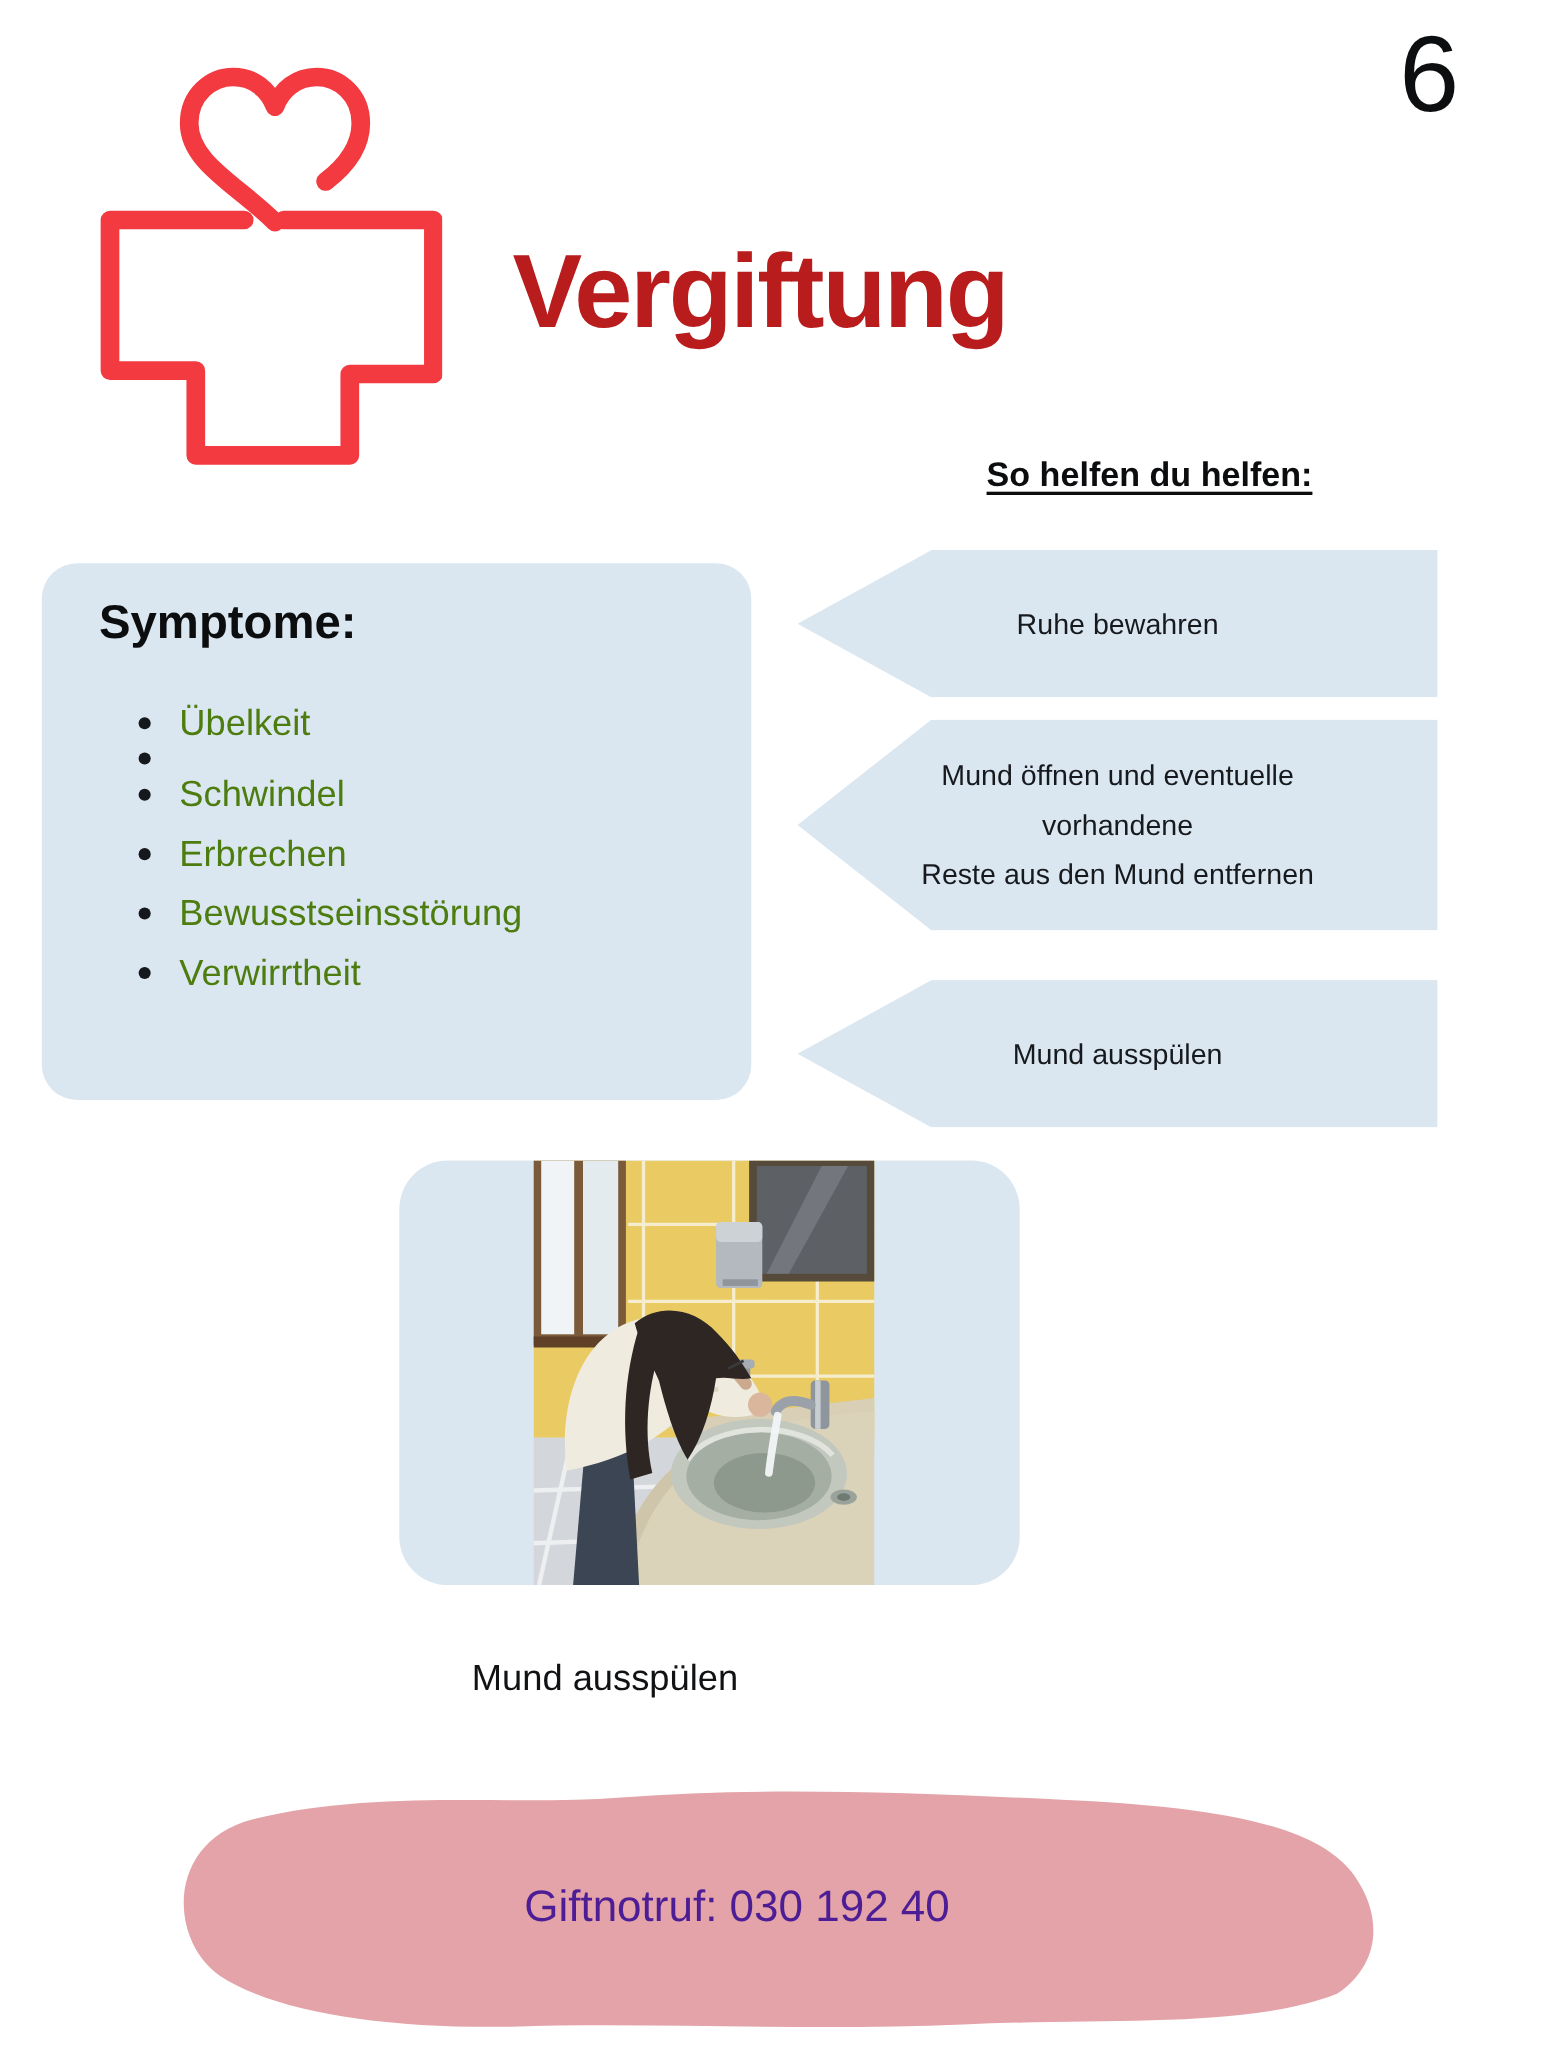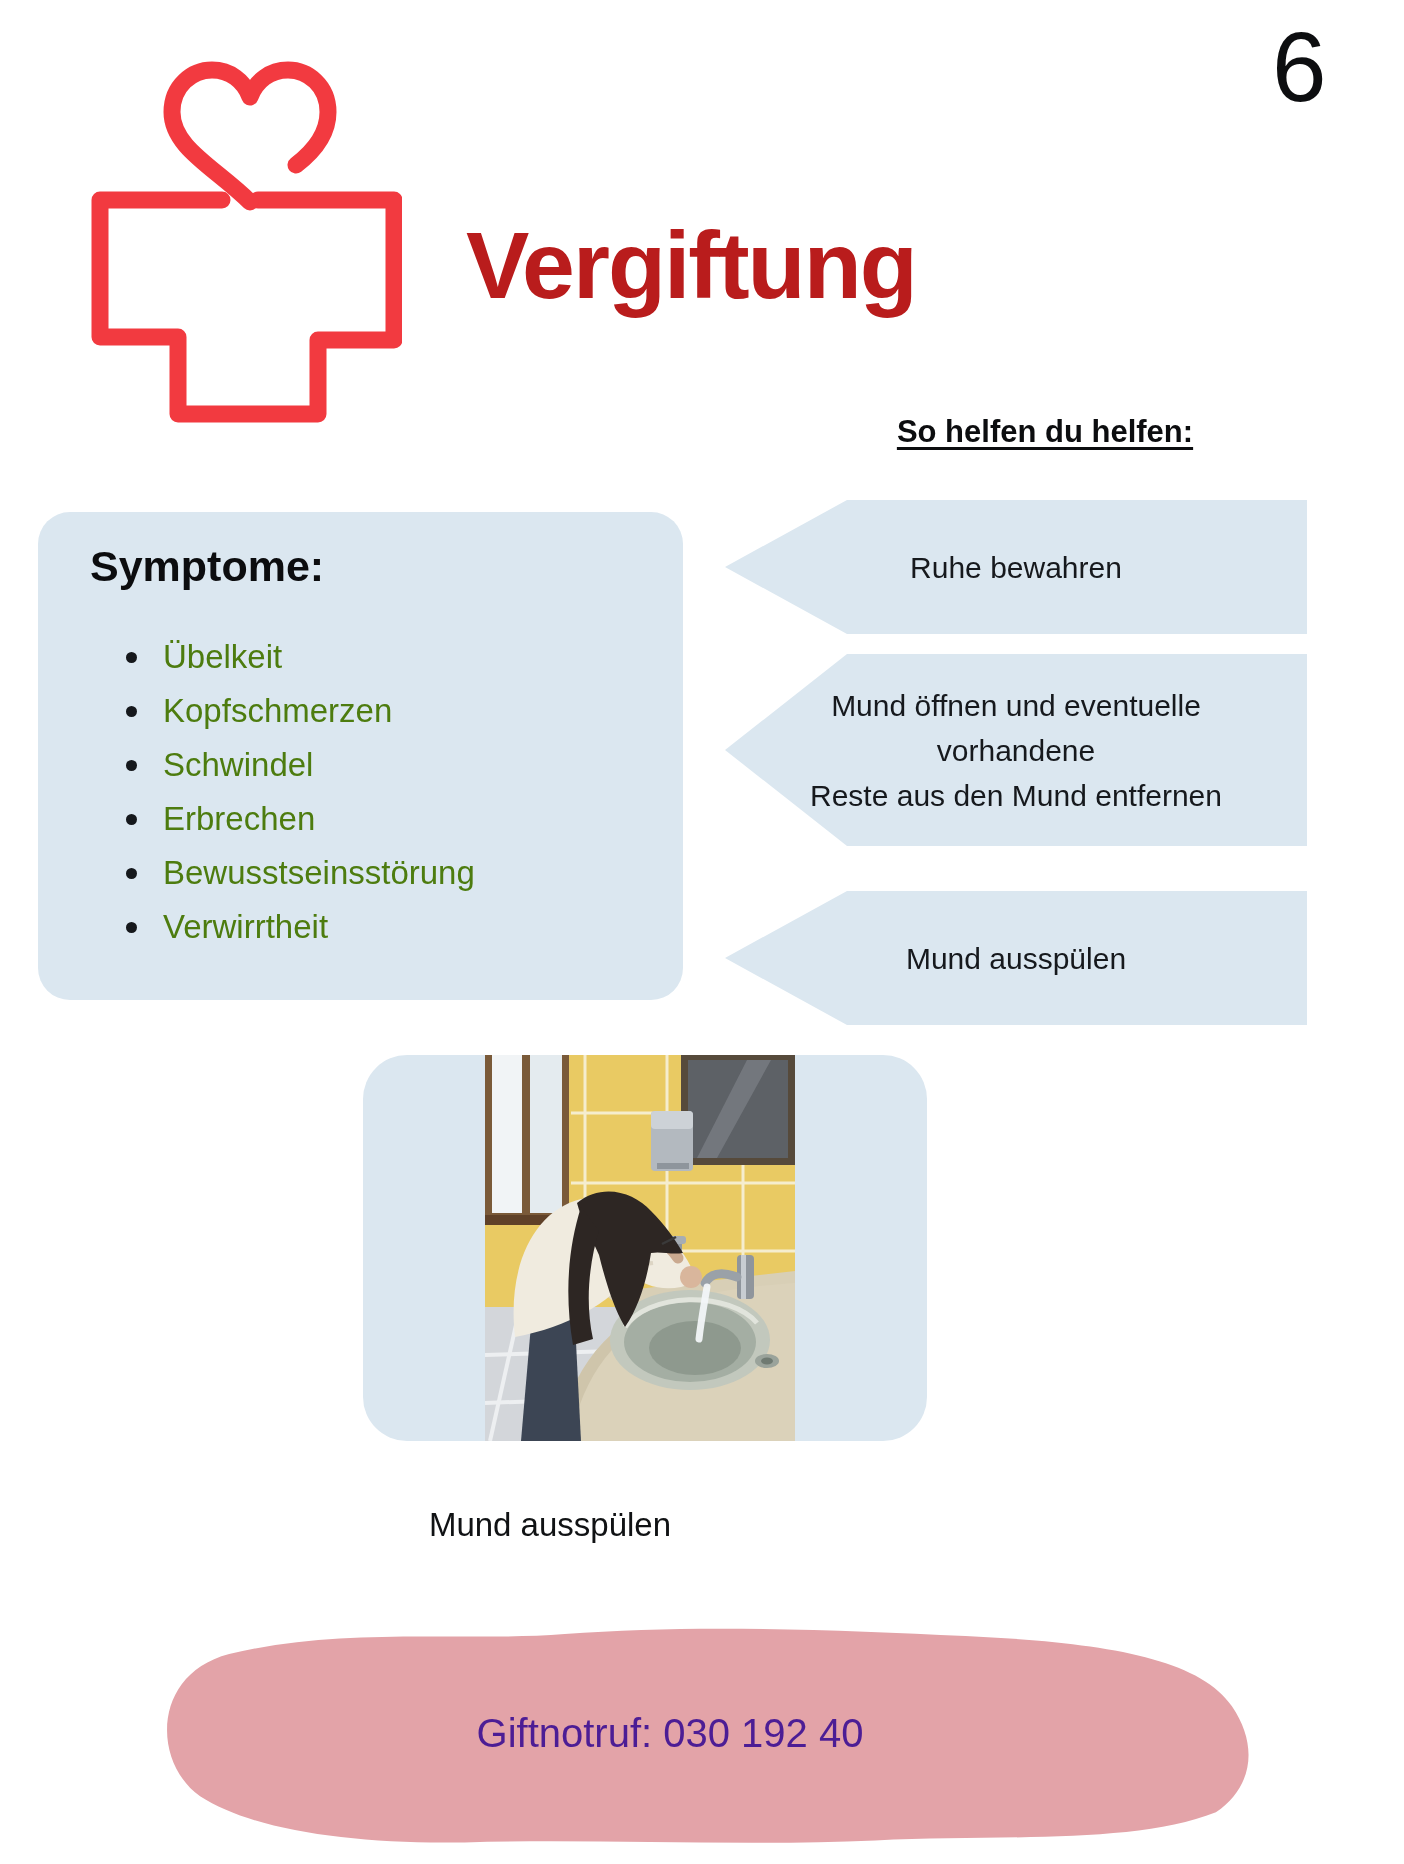--- a/index.html
+++ b/index.html
@@ -44,21 +44,21 @@
   .symptoms-list li{display:flex;align-items:center;font-size:33px;line-height:54px;color:#4d7c0f;}
   .bullet-dot{
     width:11px;height:11px;border-radius:50%;background:#15181c;
     margin-left:36px;margin-right:26px;flex:0 0 auto;
   }
   
   .arrow{
     position:absolute;left:725px;width:582px;background:var(--accent-blue);
     clip-path:polygon(0 50%,122px 0,100% 0,100% 100%,122px 100%);
     display:flex;flex-direction:column;justify-content:center;align-items:center;
-    text-align:center;font-size:30px;line-height:45px;color:#16191d;
+    text-align:center;font-size:26px;line-height:45px;color:#16191d;
   }
   .arrow span{white-space:nowrap;}
   .arrow-1{top:500px;height:134px;}
   .arrow-2{top:654px;height:192px;}
   .arrow-3{top:891px;height:134px;}
   
   .photo-box{
     position:absolute;left:363px;top:1055px;width:564px;height:386px;
     background:var(--accent-blue);border-radius:44px;
   }
@@ -95,21 +95,20 @@
 
   <div class="symptoms-box">
     <h2 class="symptoms-heading">Symptome:</h2>
     <ul class="symptoms-list">
       <li>
           <span class="bullet-dot"></span>
           <span>Übelkeit</span>
         </li>
       <li>
           <span class="bullet-dot"></span>
-          <span>Kopfschmerzen</span>
         </li>
       <li>
           <span class="bullet-dot"></span>
           <span>Schwindel</span>
         </li>
       <li>
           <span class="bullet-dot"></span>
           <span>Erbrechen</span>
         </li>
       <li>

